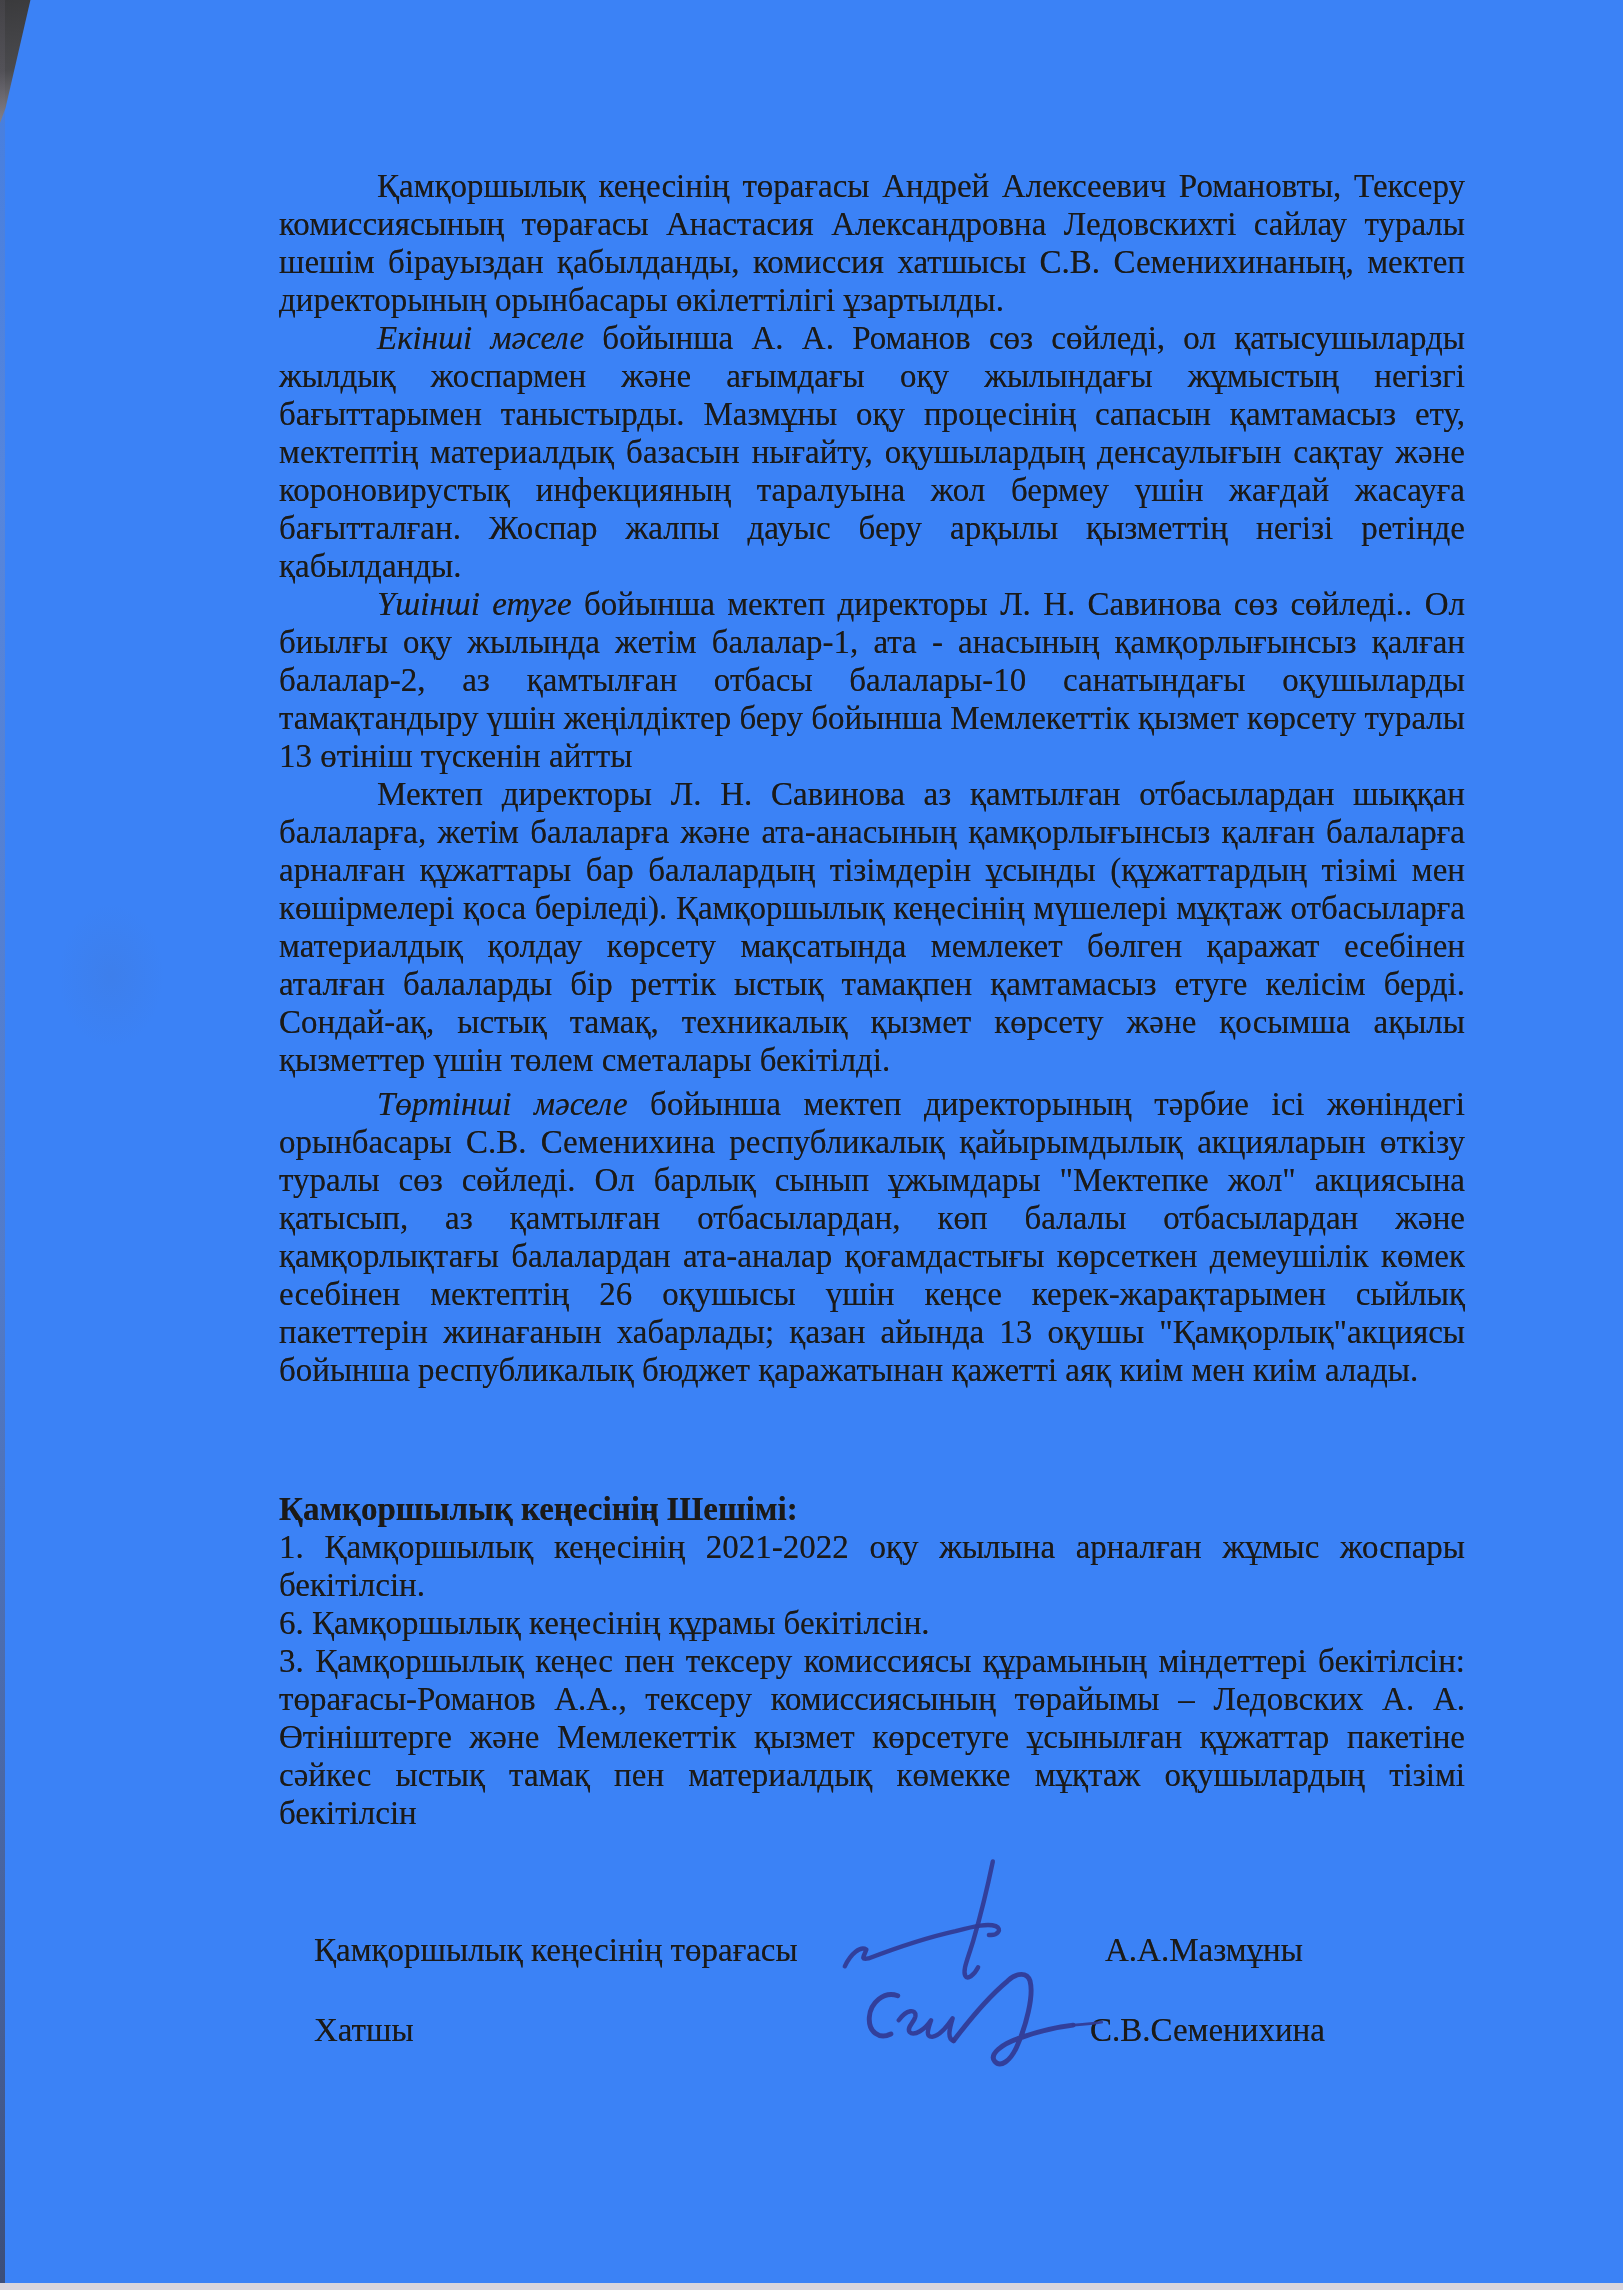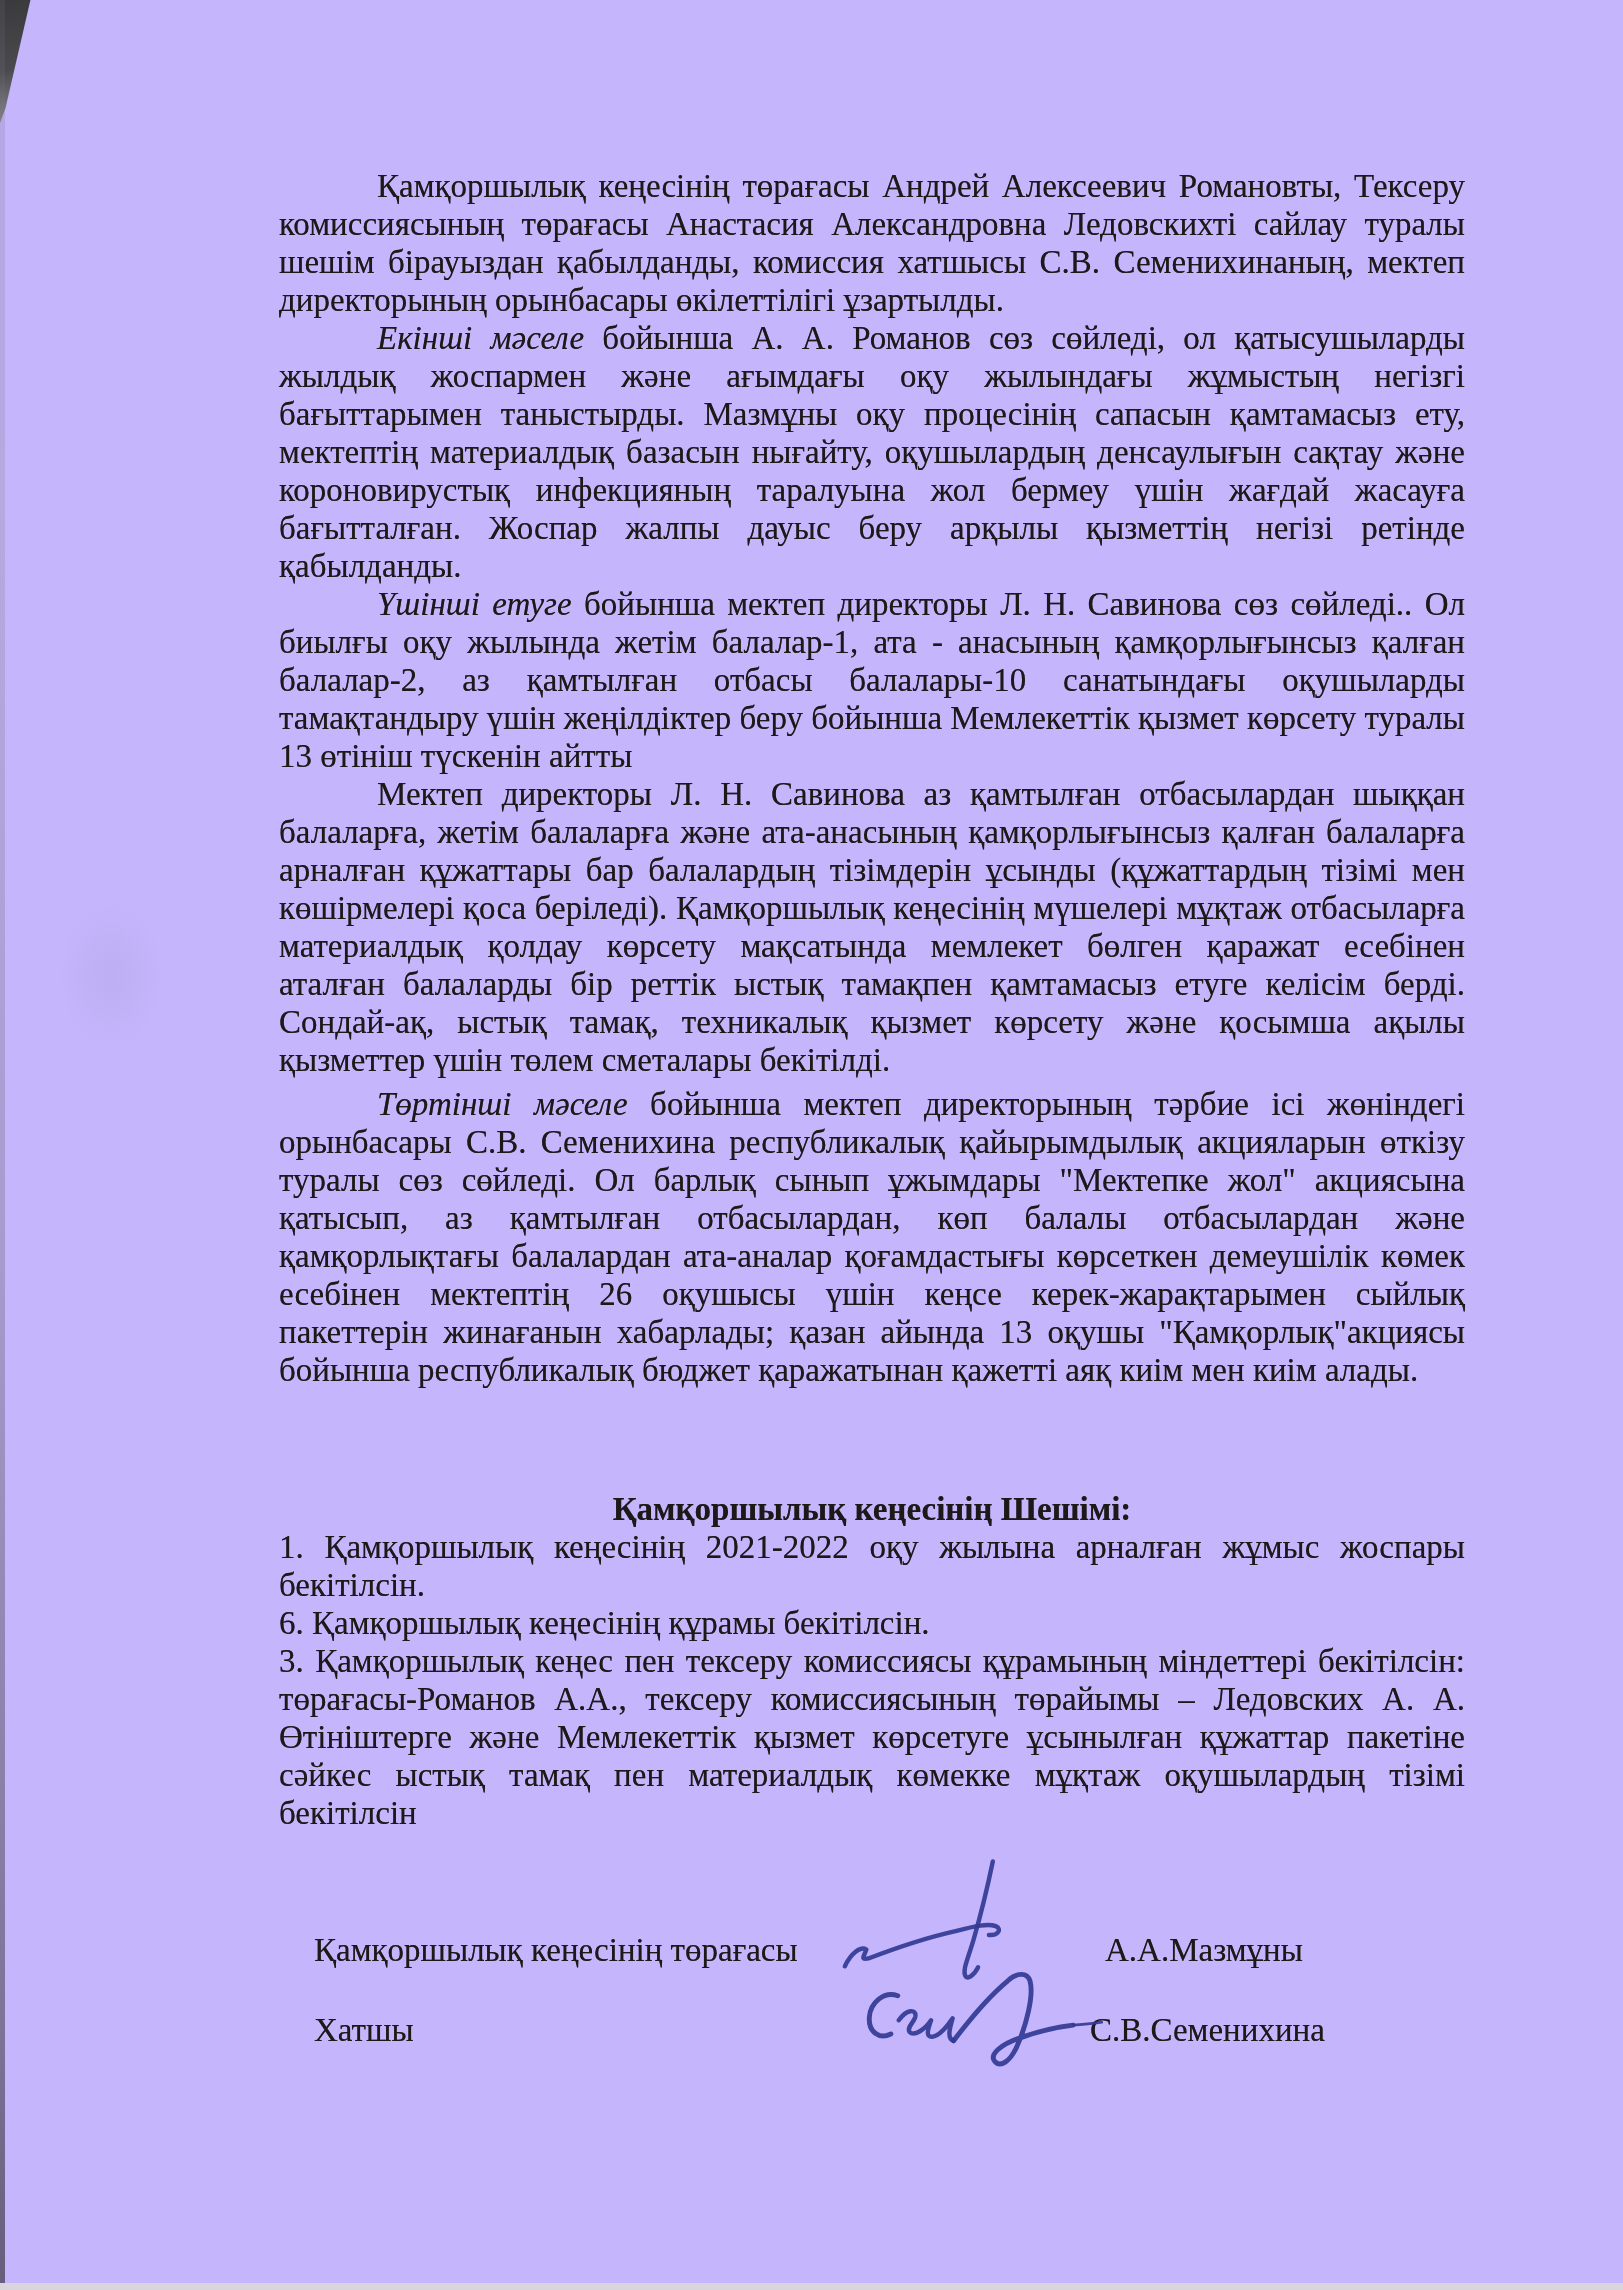--- a/index.html
+++ b/index.html
@@ -2,21 +2,21 @@
 <html lang="kk"><head>
 <meta charset="utf-8">
 <title>Document</title>
 <style>
   html, body { margin: 0; padding: 0; background: #8a8a8a; }
   .page {
     position: relative;
     width: 1623px;
     height: 2291px;
     margin: 0 auto;
-    background: #c4b5fd;
+    background: #3b82f6;
     overflow: hidden;
     font-family: "Liberation Serif", "DejaVu Serif", serif;
     color: #1b1a18;
   }
 
   
   .corner-wedge {
     position: absolute; left: 0; top: 0; width: 39px; height: 123px;
     background: linear-gradient(170deg, #3a3a3c 0%, #4a4a4e 55%, #8d8a92 100%);
     clip-path: polygon(0 0, 78% 0, 14% 88%, 0 100%);
@@ -52,21 +52,20 @@
   .lead { font-weight: normal; font-style: italic; }
 
   .decision {
     position: absolute; left: 279px; top: 1490px; width: 1186px;
     font-size: 33px; line-height: 38px;
     text-align: justify;
     text-shadow: 0 0 0.6px rgba(27,26,24,0.65);
   }
   .decision-heading {
     font-weight: bold;
-    text-align: center;
   }
   .decision-item { margin: 0; }
 
   .sig-row {
     position: absolute; left: 314px; width: 1186px; height: 43px;
     font-size: 33px; line-height: 38px;
     text-shadow: 0 0 0.6px rgba(27,26,24,0.65);
     white-space: nowrap;
   }
   .sig-row .name { position: absolute; top: 0; }

